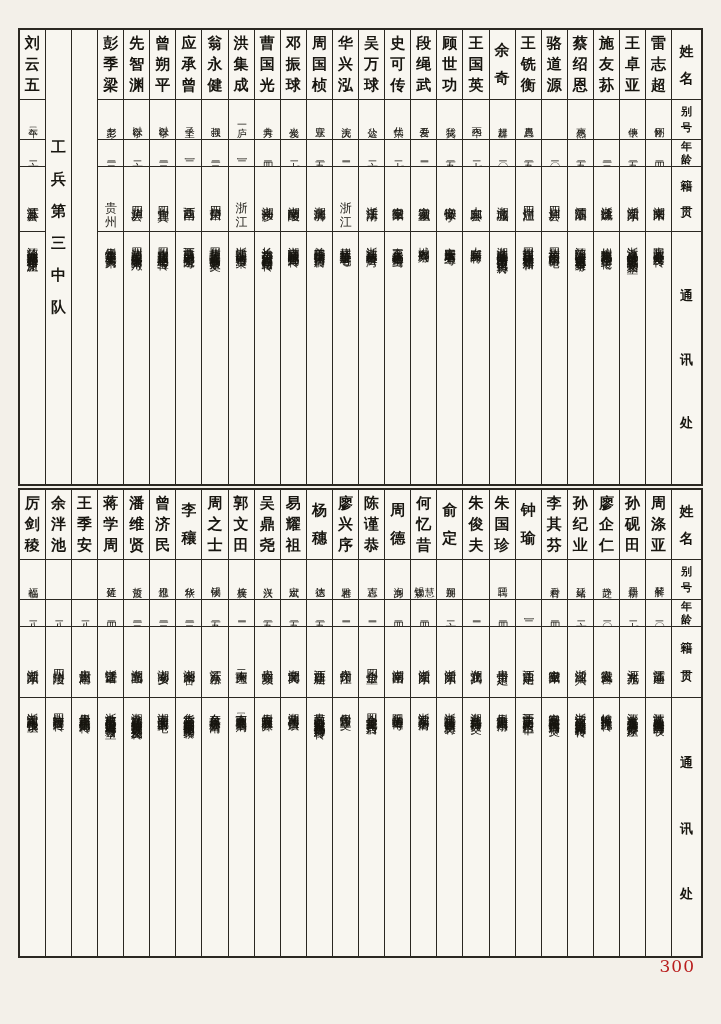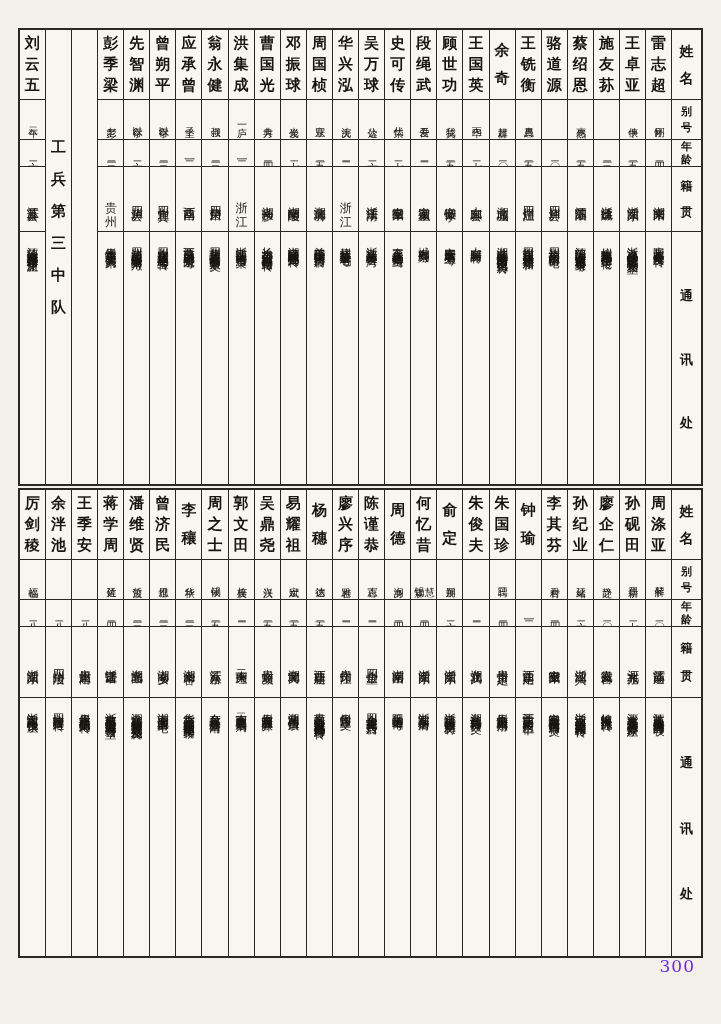--- a/index.html
+++ b/index.html
@@ -73,21 +73,21 @@
   
   .section-col,.empty-col{justify-content:center;align-items:center;}
   .section-col{display:flex;flex-direction:column;}
   .section-chars{
     display:flex;flex-direction:column;justify-content:space-between;align-items:center;
     height:175px;font-size:15px;font-weight:600;margin-top:-60px;
   }
   .section-chars .ch{line-height:1;}
   .page-number{
     position:absolute;top:956px;right:26px;
-    font-size:17px;letter-spacing:1px;color:#6d28d9;
+    font-size:17px;letter-spacing:1px;color:#b91c1c;
     font-family:"DejaVu Serif", serif;
   }
 </style>
 </head>
 <body>
 
 <div class="page">
   <div class="tables">
     <div class="grid t1">
   <div class="col hdr-col">

